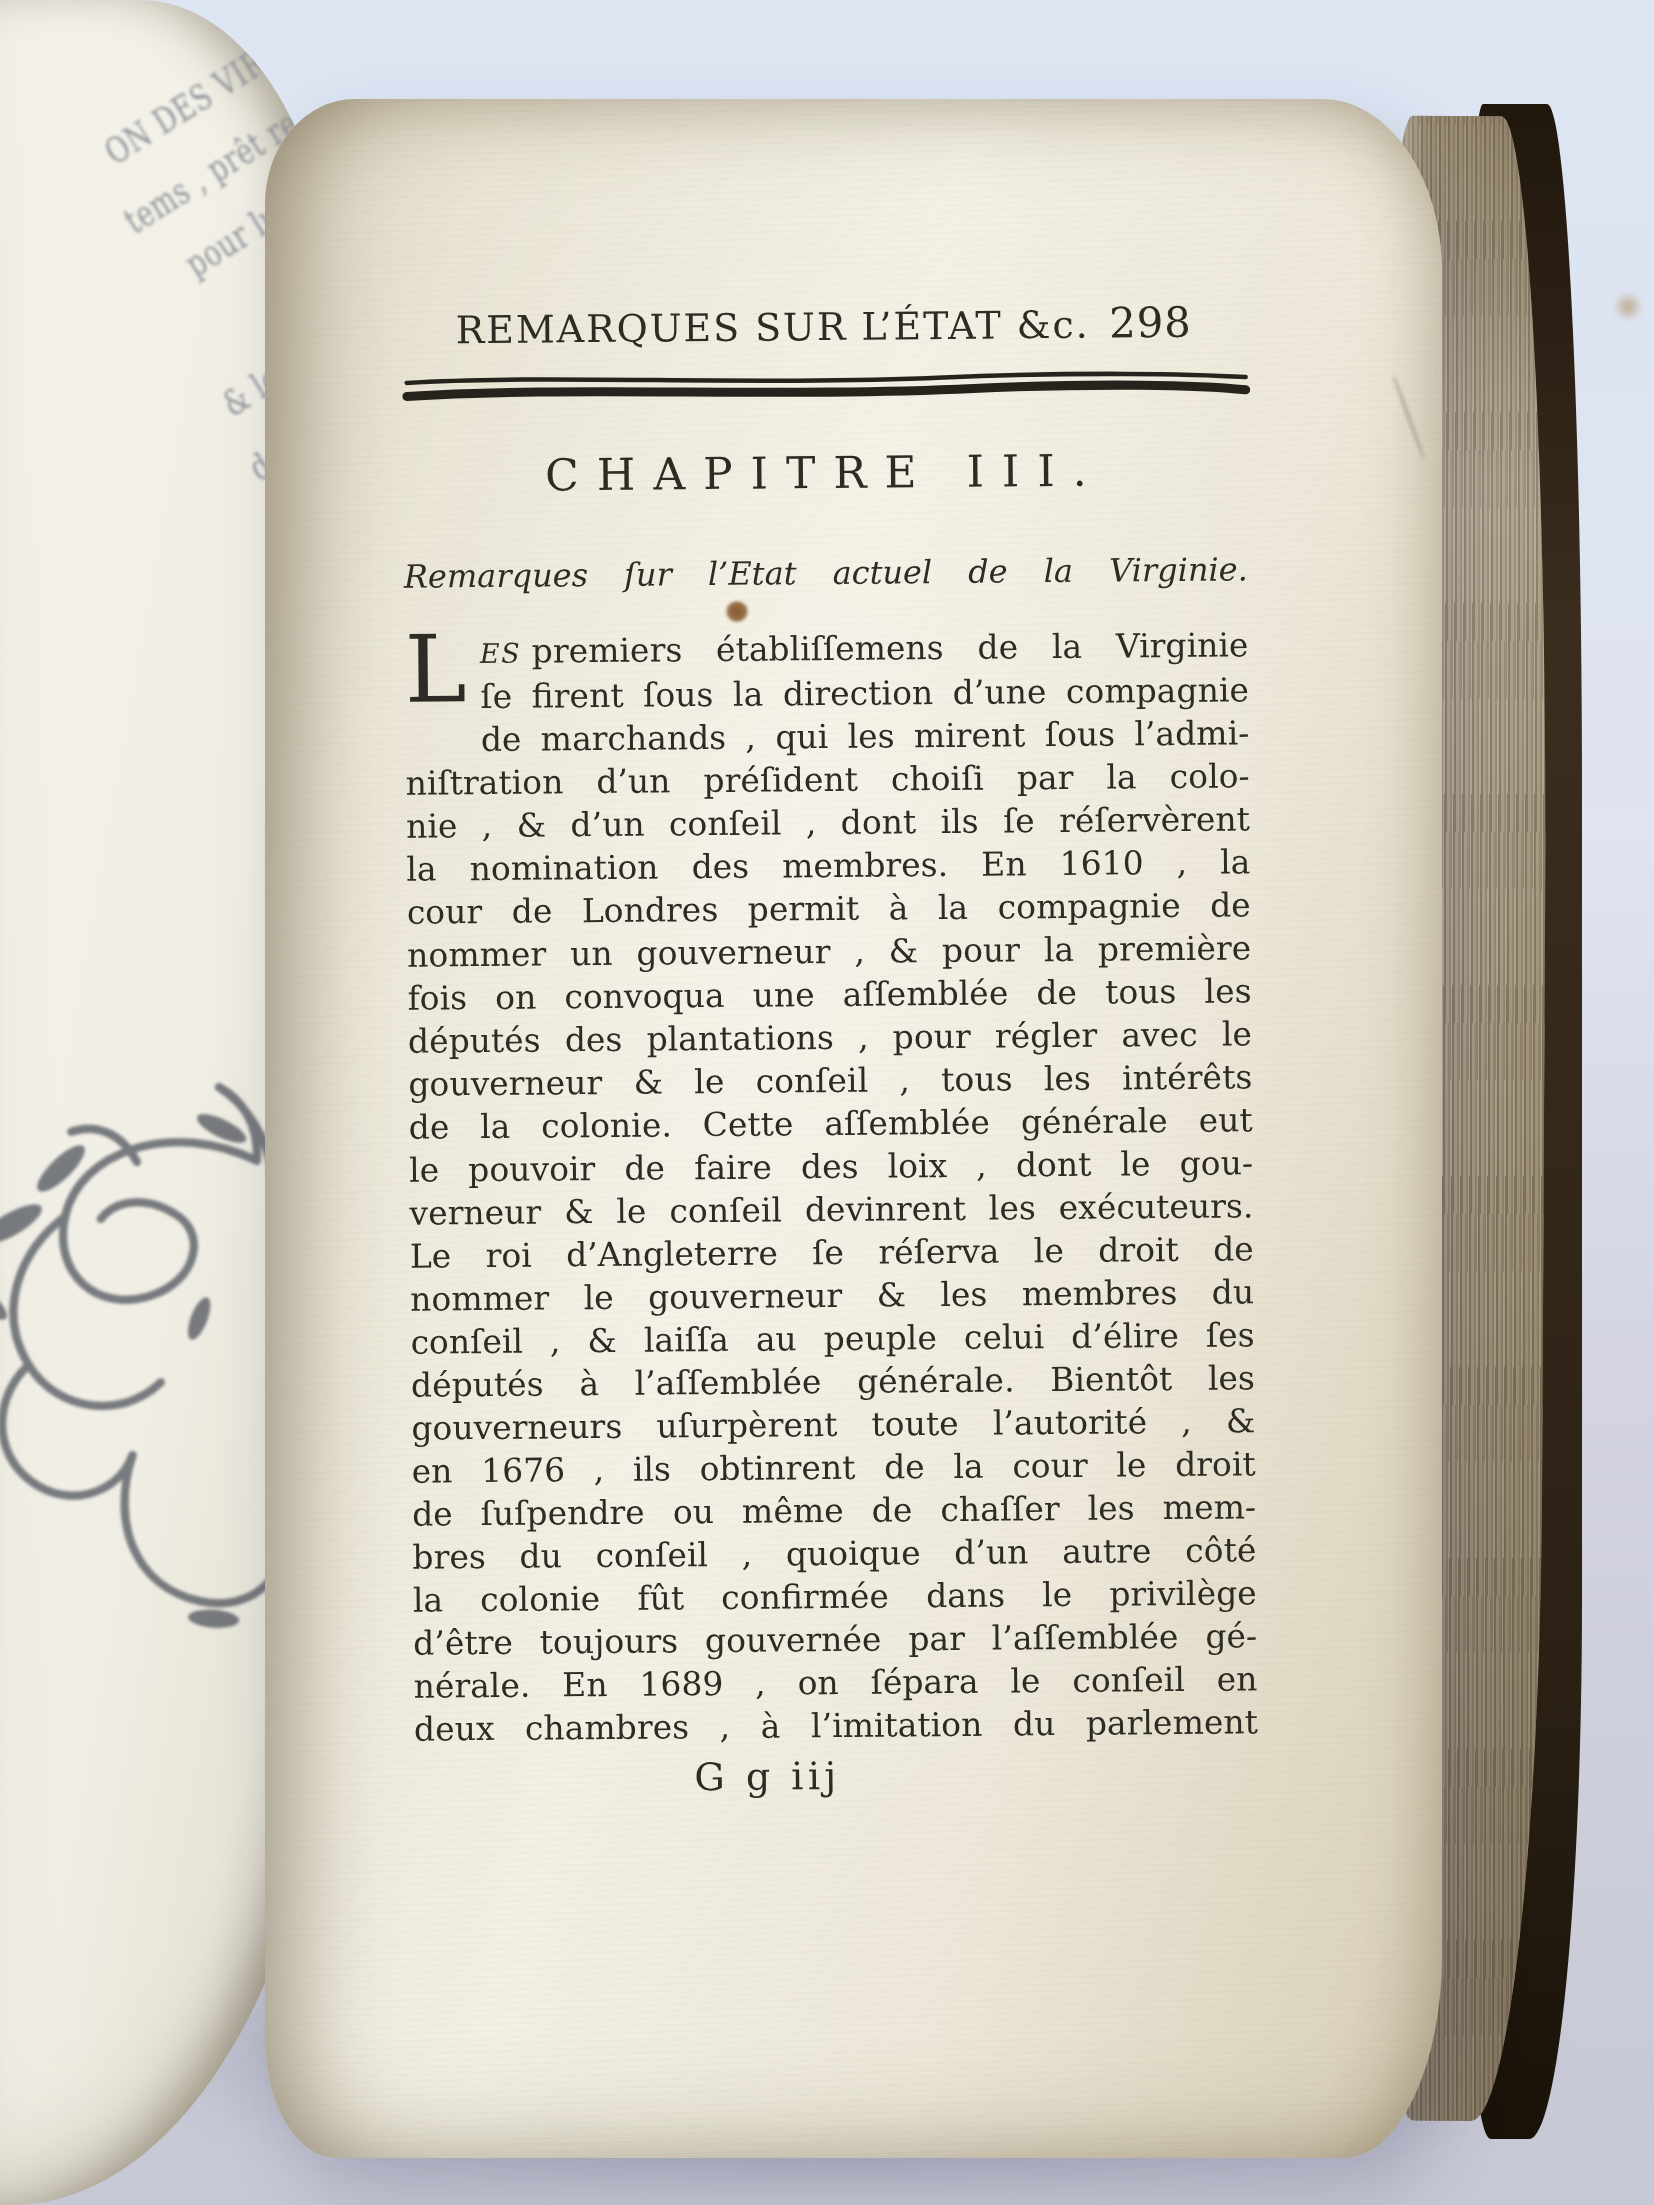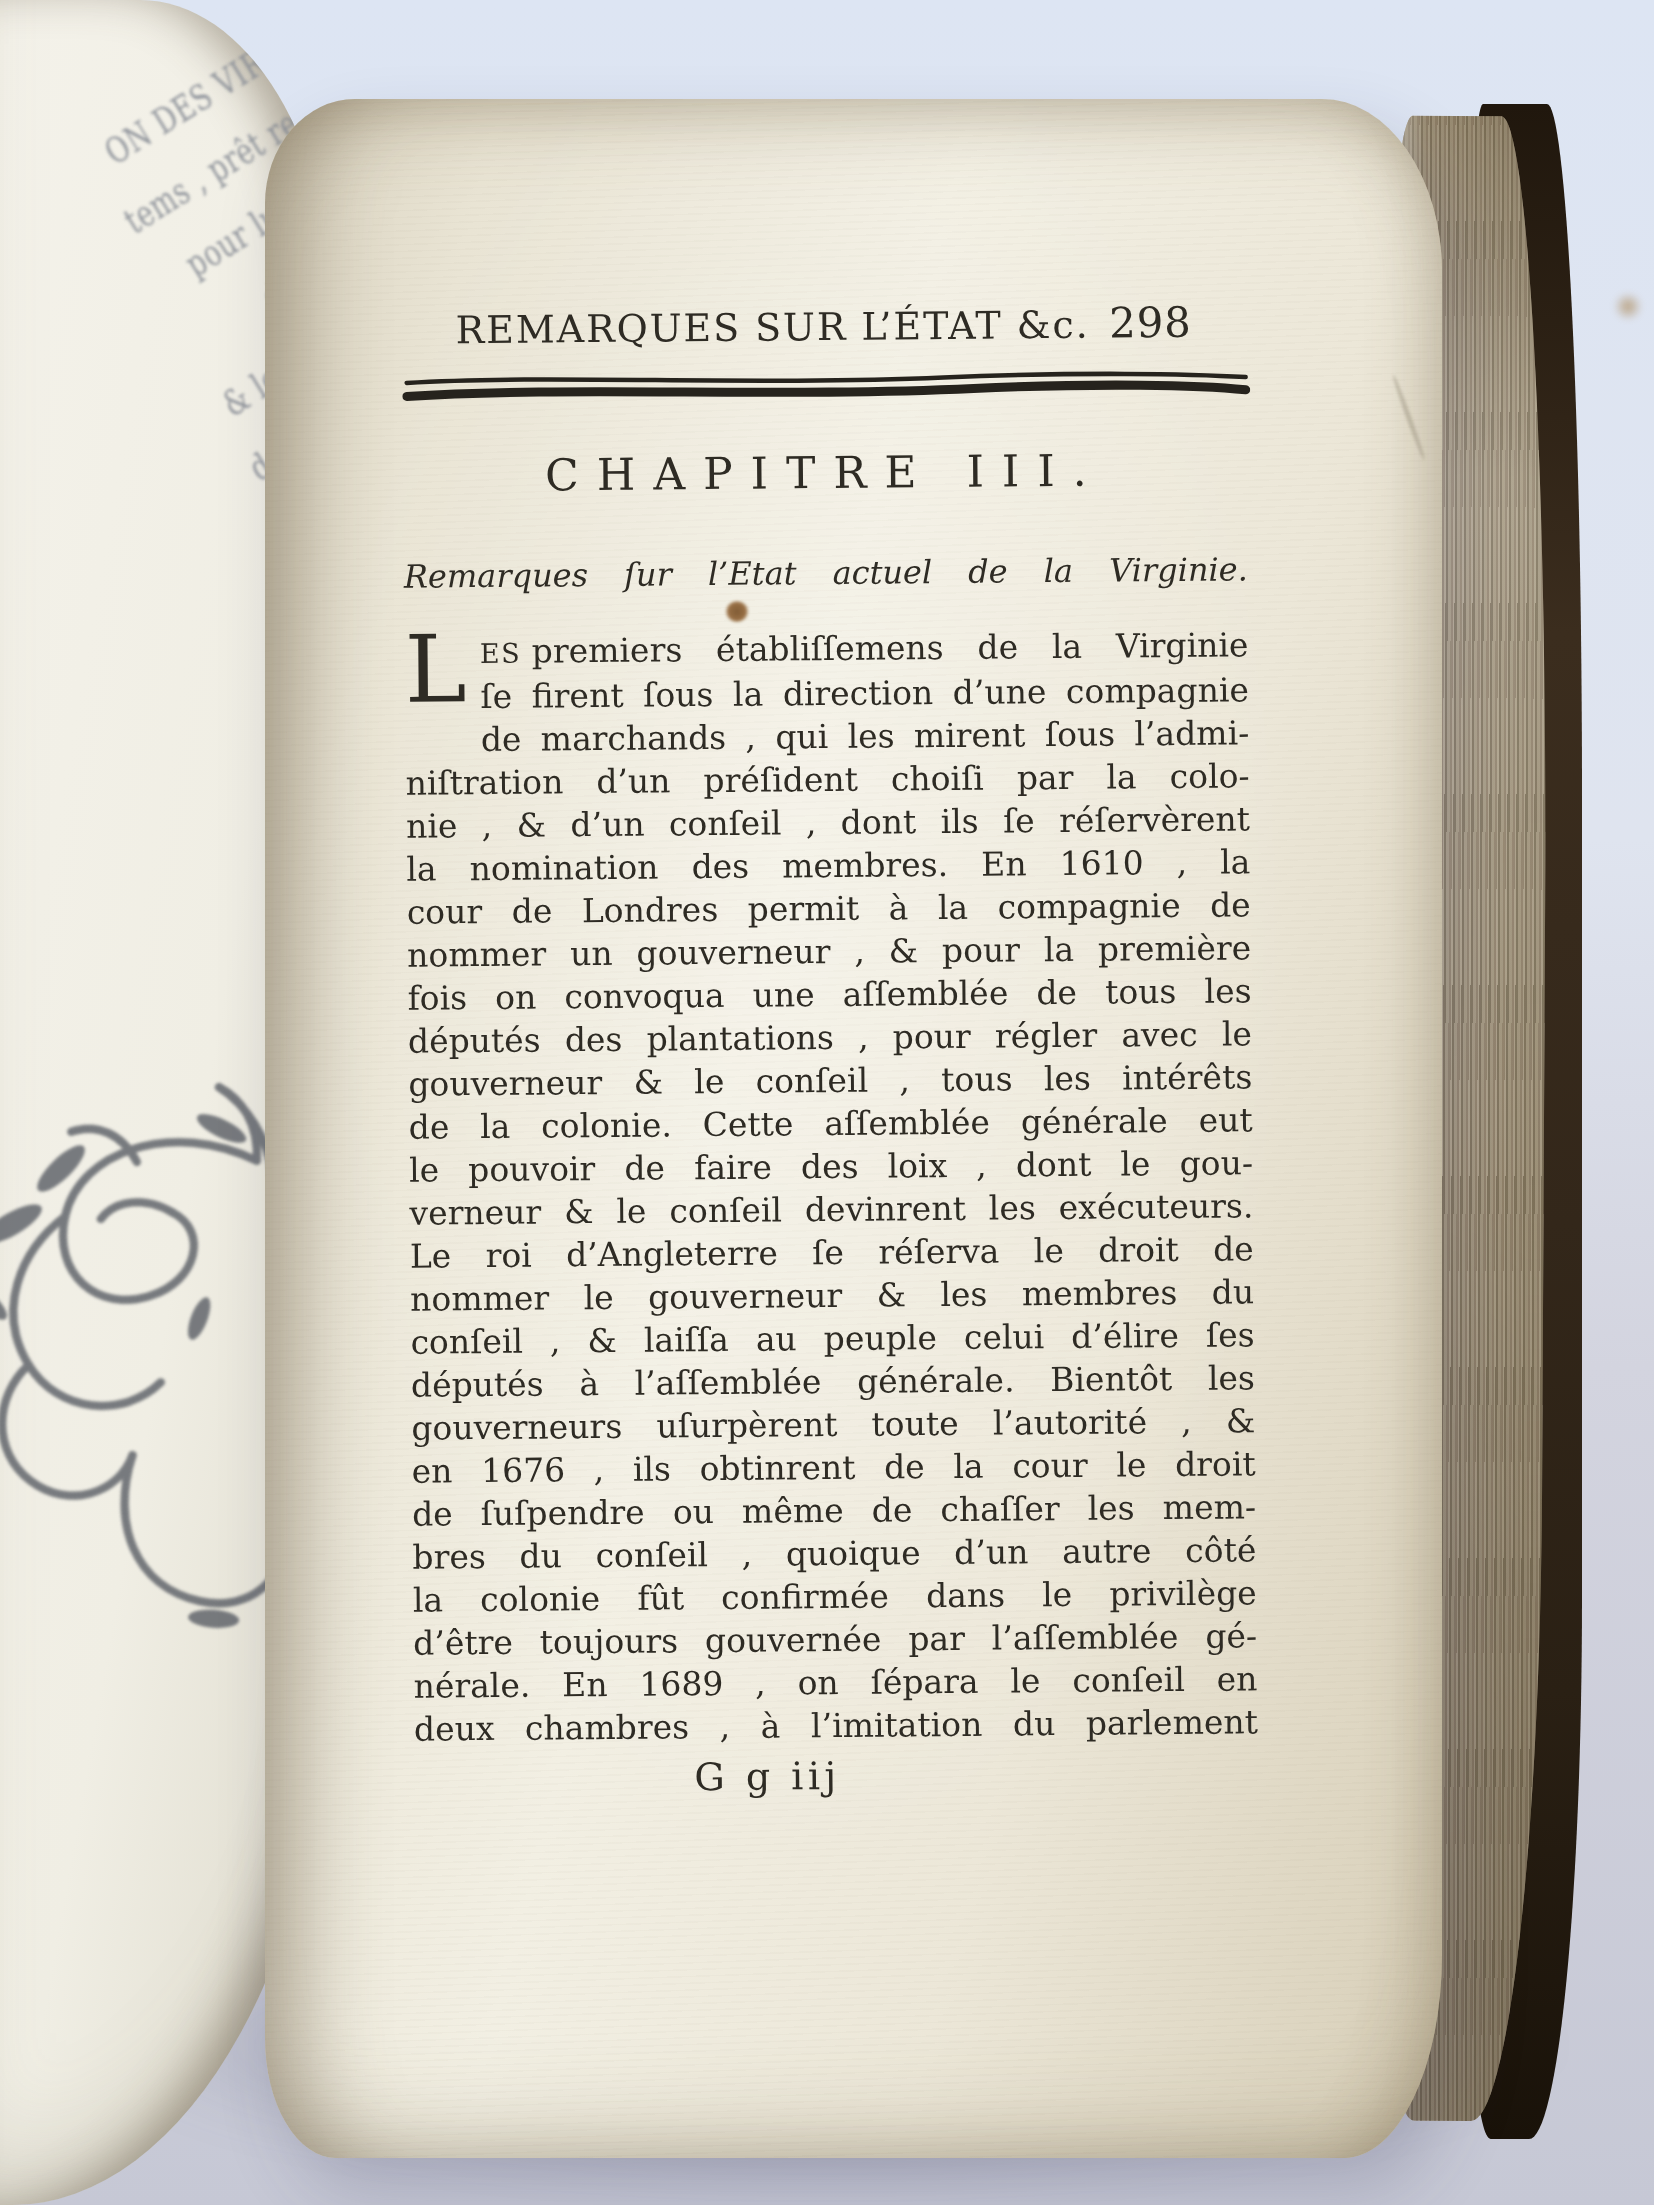--- a/index.html
+++ b/index.html
@@ -48,21 +48,21 @@
          background:radial-gradient(ellipse at 46% 40%, rgba(255,255,252,.5) 0%, transparent 55%);mix-blend-mode:soft-light;}
   .text-block{position:absolute;left:143px;top:202px;width:844px;color:#2e2b24;transform:rotate(-.5deg);}
   .running-header{display:flex;justify-content:center;align-items:baseline;gap:19.5px;
          font-size:38px;letter-spacing:1.9px;white-space:nowrap;}
   .page-number{font-size:42px;letter-spacing:0.8px;}
   .double-rule{display:block;margin:19.5px auto 0 auto;width:848px;height:35px;}
   .chapter{margin-top:42px;text-align:center;font-size:44px;letter-spacing:18px;white-space:nowrap;}
   .subtitle{margin-top:56px;font-style:italic;font-size:32px;text-align:justify;text-align-last:justify;}
   .body-text{margin-top:35px;font-size:33px;line-height:43px;}
   .drop-cap{float:left;font-size:93px;line-height:72px;height:87px;width:65px;margin:3px 10.5px 0 0;}
-  .lead-caps{font-size:27px;letter-spacing:1.5px;margin-right:10.5px;}
+  .lead-caps{font-size:27px;letter-spacing:1.5px;margin-right:10.5px;font-style:italic;}
   .ln{text-align:justify;text-align-last:justify;}
   .signature{margin-top:7.5px;padding-left:280px;font-size:38px;letter-spacing:4.5px;}
   .spot{position:absolute;border-radius:50%;}
   .spot1{left:460px;top:502px;width:24px;height:21px;filter:blur(1.5px);
          background:radial-gradient(circle,#6d4318 0%,#8a5a2a 55%,transparent 75%);opacity:.85;}
   .spot2{left:1347px;top:194px;width:32px;height:27px;filter:blur(3px);
          background:radial-gradient(circle,#a47a3e 0%,transparent 70%);opacity:.6;}
   .spot3{left:1099px;top:316px;width:90px;height:4.5px;filter:blur(1.5px);background:rgba(130,120,100,.35);transform:rotate(70deg);}
 </style>
 </head>

